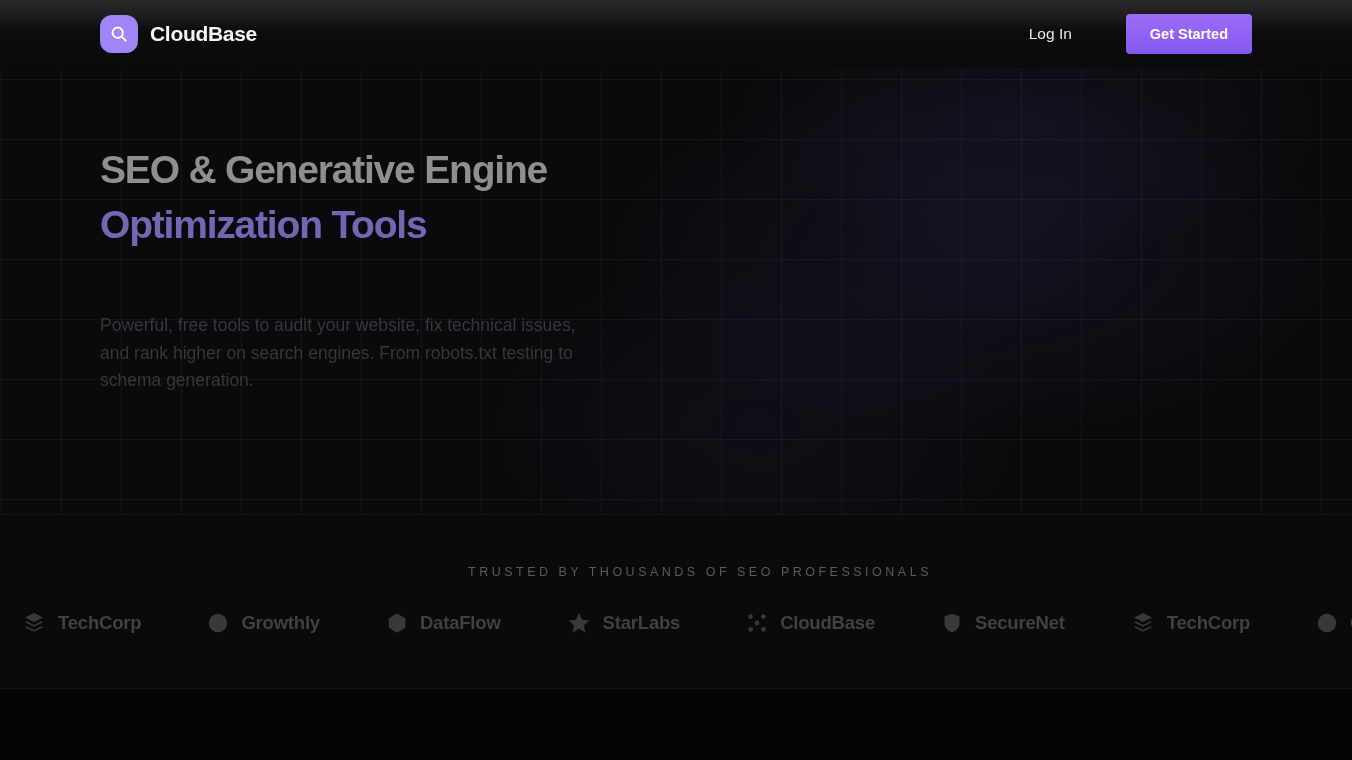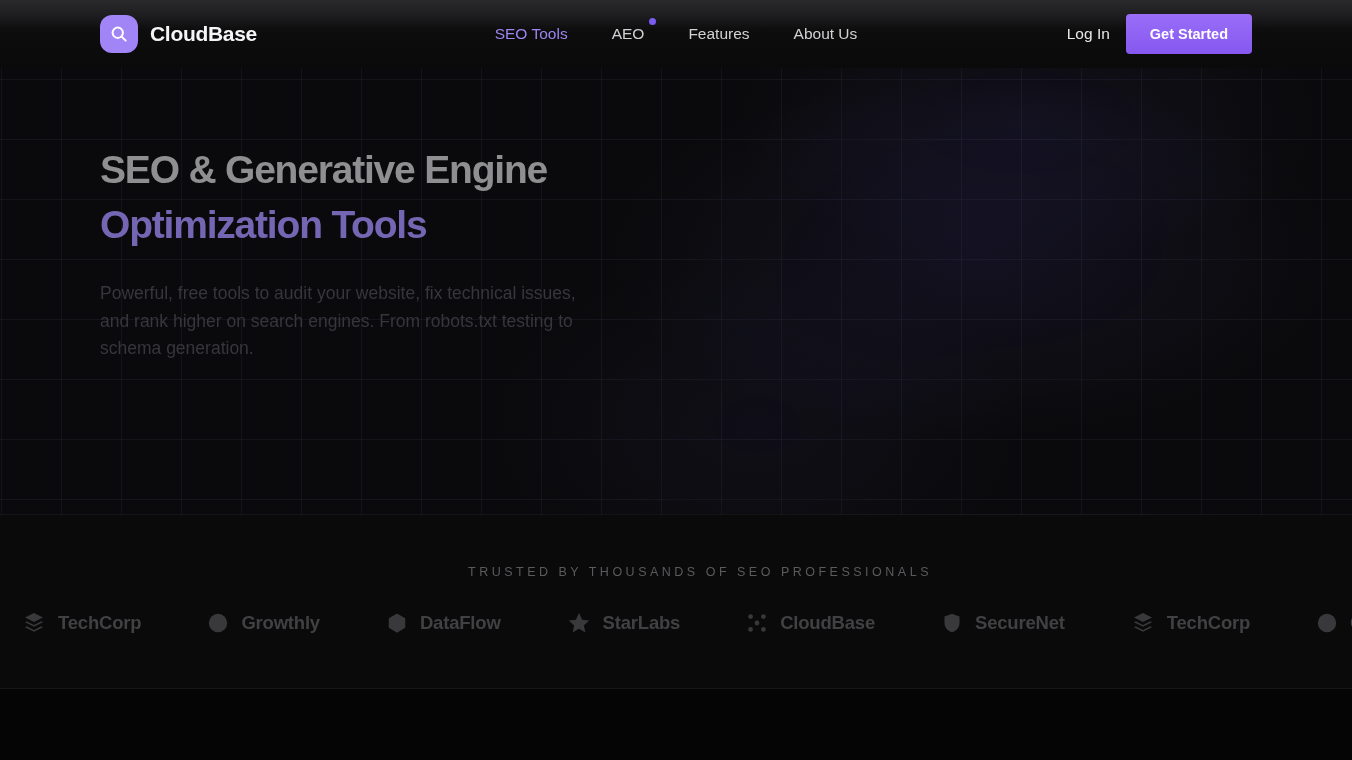--- a/index.html
+++ b/index.html
@@ -32,21 +32,21 @@
 
   .nav { position: absolute; left: 0; right: 0; display: flex; justify-content: center; gap: 44px; pointer-events: none; }
   .nav a { pointer-events: auto; text-decoration: none; font-size: 15.5px; color: #d2d2d4; position: relative; cursor: pointer; }
   .nav a.active { color: #9d86f0; }
   .nav .dot {
     position: absolute; top: -7px; right: -12px;
     width: 7px; height: 7px; border-radius: 50%;
     background: #7a5cf0;
   }
 
-  .header-right { margin-left: auto; display: flex; align-items: center; gap: 16px; position: relative; z-index: 6; }
+  .header-right { margin-left: auto; display: flex; align-items: center; gap: 54px; position: relative; z-index: 6; }
   .login-link { font-size: 15.5px; color: #e8e8ea; cursor: pointer; text-decoration: none; }
   .cta-button {
     background: #8b5cf6;
     background: linear-gradient(180deg, #9a6ef8, #8658f0);
     color: #ffffff;
     font-size: 14.5px; font-weight: 700;
     font-family: "Liberation Sans", sans-serif;
     border: none; cursor: pointer;
     padding: 12px 24px;
     border-radius: 4px;
@@ -83,21 +83,21 @@
     margin-top: 32px;
     font-size: 39px;
     font-weight: 700;
     letter-spacing: -1.2px;
     line-height: 55px;
     color: #8f8f91;
   }
   .hero h1 .accent { color: #7466b2; }
 
   .hero-desc {
-    margin-top: 28px;
+    margin-top: 60px;
     max-width: 485px;
     font-size: 17.5px;
     line-height: 27.5px;
     color: #37363c;
   }
 
   
   .trusted {
     height: 174px;
     background: #0a0a0b;
@@ -137,26 +137,20 @@
   <div class="brand">
     <div class="brand-icon">
       <svg width="20" height="20" viewBox="0 0 24 24" fill="none" stroke="#ffffff" stroke-width="2.4" stroke-linecap="round">
         <circle cx="10.5" cy="10.5" r="6.2"></circle>
         <line x1="15.2" y1="15.2" x2="20" y2="20"></line>
       </svg>
     </div>
     <span class="brand-name">CloudBase</span>
   </div>
 
-  <nav class="nav">
-    <a class="active">SEO Tools</a>
-    <a><span>AEO</span><span class="dot"></span></a>
-    <a>Features</a>
-    <a>About Us</a>
-  </nav>
 
   <div class="header-right">
     <a class="login-link">Log In</a>
     <button class="cta-button">Get Started</button>
   </div>
 </header>
 
 <section class="hero">
 
   <h1>

